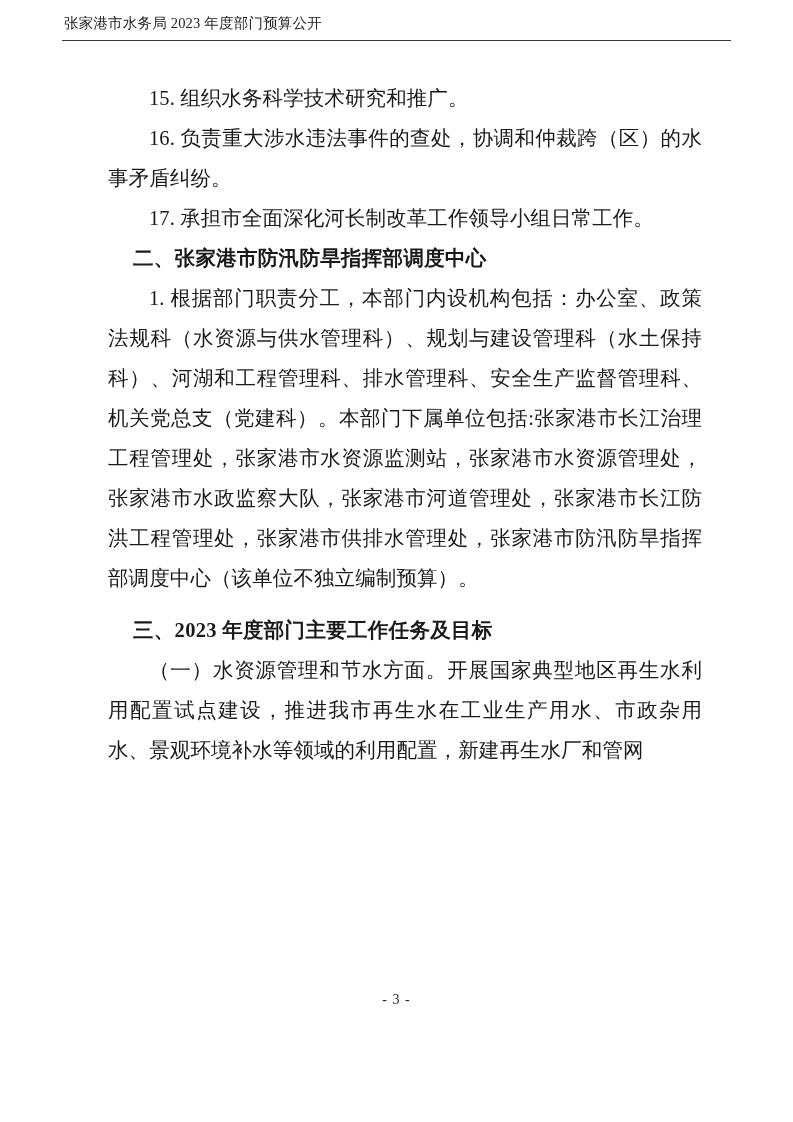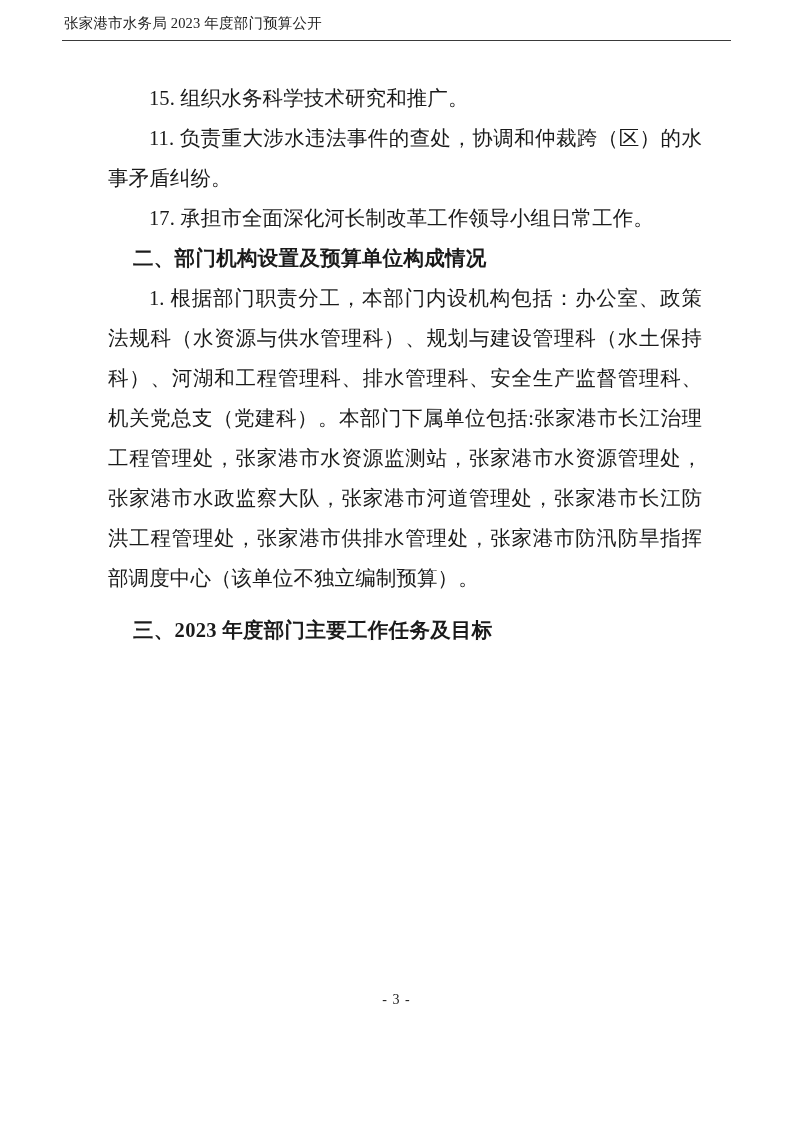--- a/index.html
+++ b/index.html
@@ -82,30 +82,31 @@
 <body>
 
 <div class="page">
 
   <div class="header">张家港市水务局 2023 年度部门预算公开</div>
   <div class="header-rule"></div>
 
   <div class="content">
 
     <p class="para indent">15. 组织水务科学技术研究和推广。</p>
-    <p class="para indent">11. 负责重大涉水违法事件的查处，协调和仲裁跨（区）的水事矛盾纠纷。</p>
+    <p class="para indent">16. 负责重大涉水违法事件的查处，协调和仲裁跨（区）的水事矛盾纠纷。</p>
     <p class="para indent">17. 承担市全面深化河长制改革工作领导小组日常工作。</p>
 
-    <p class="heading">二、部门机构设置及预算单位构成情况</p>
+    <p class="heading">二、张家港市防汛防旱指挥部调度中心</p>
 
     <p class="para indent">1. 根据部门职责分工，本部门内设机构包括：办公室、政策法规科（水资源与供水管理科）、规划与建设管理科（水土保持科）、河湖和工程管理科、排水管理科、安全生产监督管理科、机关党总支（党建科）。本部门下属单位包括:张家港市长江治理工程管理处，张家港市水资源监测站，张家港市水资源管理处，张家港市水政监察大队，张家港市河道管理处，张家港市长江防洪工程管理处，张家港市供排水管理处，张家港市防汛防旱指挥部调度中心（该单位不独立编制预算）。</p>
 
 
     <div class="gap-before-heading"></div>
 
     <p class="heading heading-2">三、2023 年度部门主要工作任务及目标</p>
 
+    <p class="para indent">（一）水资源管理和节水方面。开展国家典型地区再生水利用配置试点建设，推进我市再生水在工业生产用水、市政杂用水、景观环境补水等领域的利用配置，新建再生水厂和管网</p>
 
   </div>
 
   <div class="footer">- 3 -</div>
 
 </div>
 
 </body></html>

